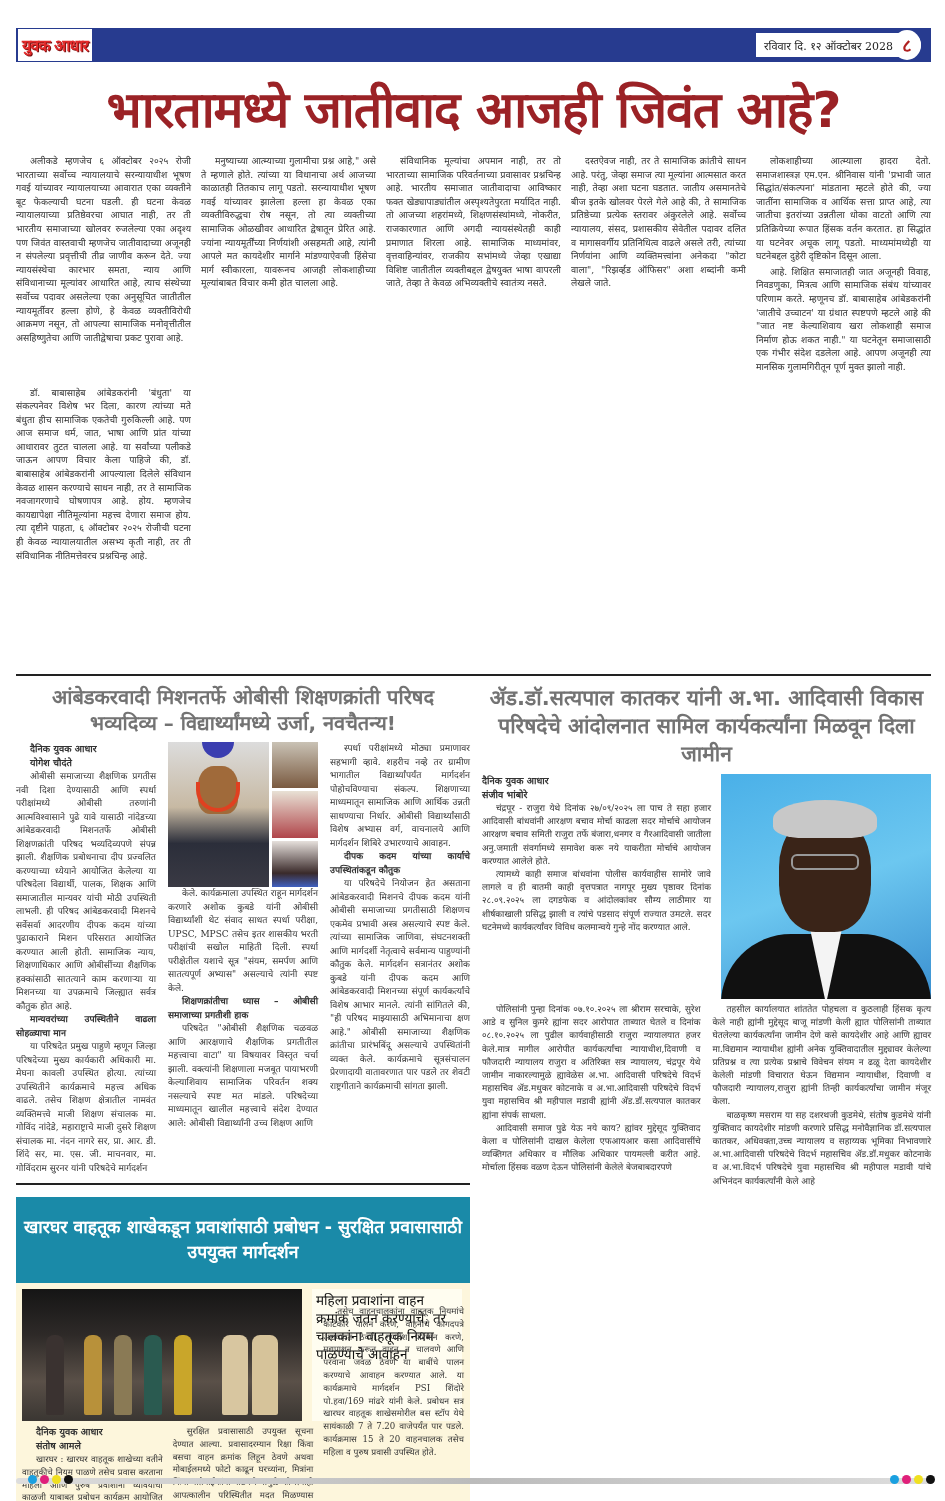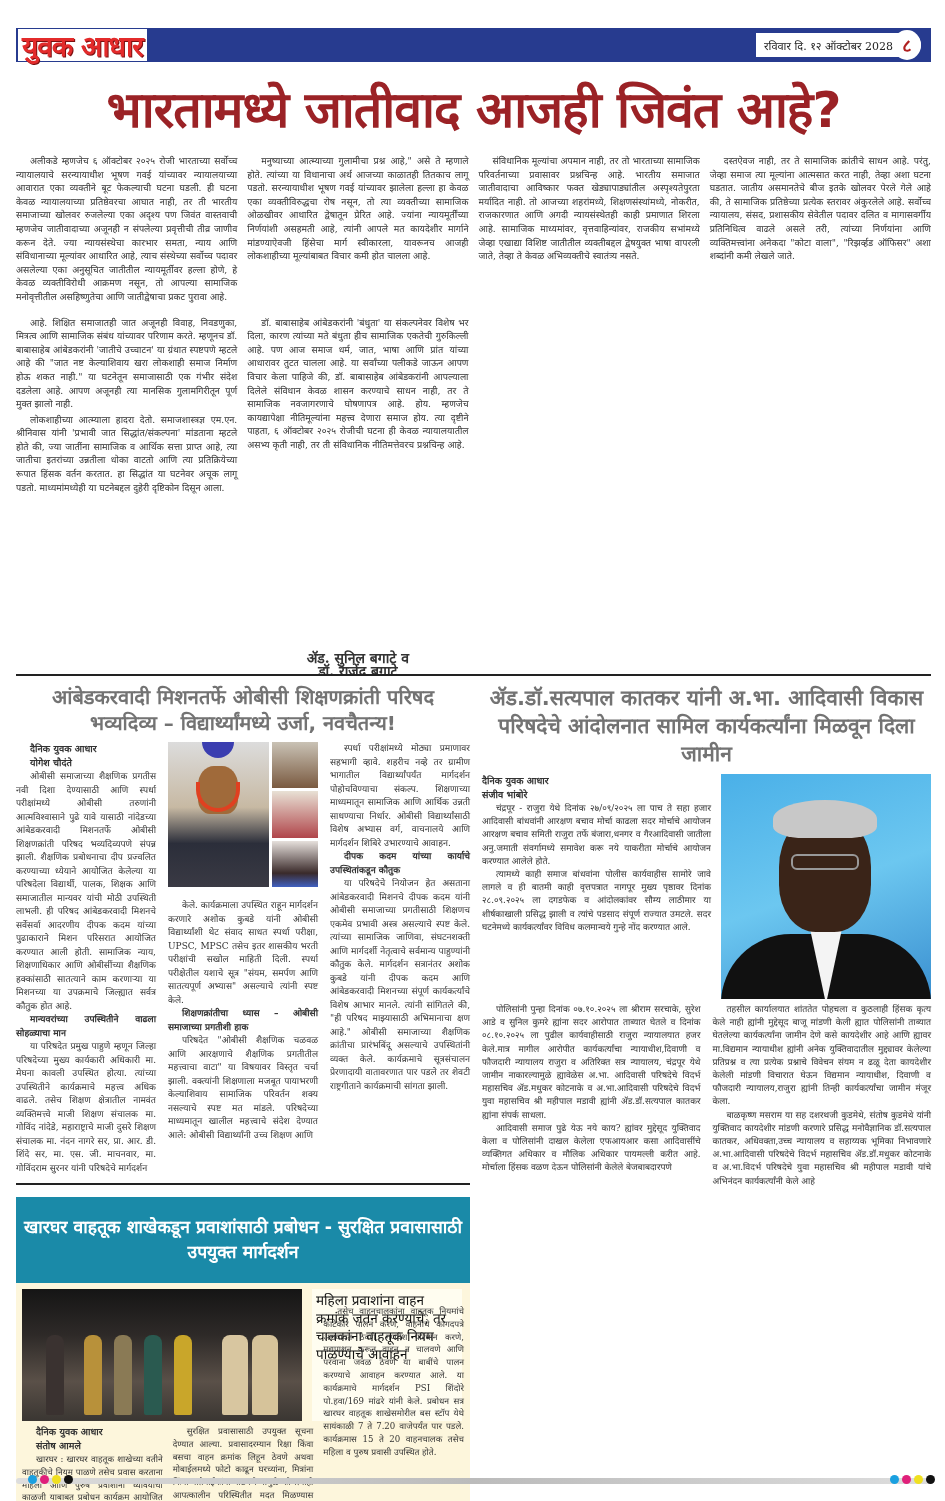--- a/index.html
+++ b/index.html
@@ -1,28 +1,28 @@
 <!DOCTYPE html>
 <html><head>
 <meta charset="utf-8">
 <style>
   * { box-sizing: border-box; margin: 0; padding: 0; }
   body { width: 945px; height: 1501px; background: #fff; font-family: "DejaVu Serif", serif; color: #222; overflow: hidden; position: relative; }
   .page { position: absolute; left: 16px; top: 28px; width: 915px; }
 
   
   .masthead { height: 34px; background: #273b8f; position: relative; display: flex; align-items: center; }
-  .logo { height: 32px; margin-left: 2px; background: #fff; padding: 0 4px; display: flex; align-items: center; font-family: "DejaVu Sans", sans-serif; font-weight: bold; font-size: 28px; color: #e32b2b; letter-spacing: -1px; text-shadow: 1px 1px 0 #7a1010; }
+  .logo { height: 32px; margin-left: 2px; background: #fff; padding: 0 4px; display: flex; align-items: center; font-family: "DejaVu Sans", sans-serif; font-weight: bold; font-size: 16px; color: #e32b2b; letter-spacing: -1px; text-shadow: 1px 1px 0 #7a1010; }
   .date-box { position: absolute; right: 10px; top: 5px; height: 24px; background: #fff; display: flex; align-items: center; padding: 0 28px 0 8px; font-size: 11px; color: #222; border-radius: 0 12px 12px 0; }
   .page-no { position: absolute; right: 0; top: -3px; width: 28px; height: 30px; background: #fff; border-radius: 50%; display: flex; align-items: center; justify-content: center; color: #b02020; font-size: 18px; font-weight: bold; }
 
   .main-headline { margin-top: 18px; text-align: center; font-family: "DejaVu Sans", sans-serif; font-weight: bold; font-size: 50px; color: #9b2226; letter-spacing: -1px; line-height: 60px; }
 
   .cols { display: grid; gap: 10px; font-size: 9.2px; line-height: 13.6px; text-align: justify; color: #333; }
-  .top-cols { margin-top: 14px; grid-template-columns: repeat(4, 1fr); height: 520px; overflow: hidden; }
+  .top-cols { margin-top: 14px; grid-template-columns: repeat(5, 1fr); height: 520px; overflow: hidden; }
   .col p { text-indent: 14px; margin-bottom: 2px; }
 
   .author-box { text-align: center; font-weight: bold; font-size: 14px; margin-top: 6px; }
   .author-photo { width: 118px; height: 100px; margin: 6px auto 0; background: linear-gradient(180deg, #e8e6e2 0%, #ddd 40%, #bbb 100%); position: relative; overflow: hidden; }
   .author-photo .head { position: absolute; left: 42px; top: 14px; width: 34px; height: 42px; background: #9a6a4a; border-radius: 45% 45% 40% 40%; }
   .author-photo .hair { position: absolute; left: 40px; top: 10px; width: 38px; height: 14px; background: #222; border-radius: 50% 50% 20% 20%; }
   .author-photo .body { position: absolute; left: 20px; top: 56px; width: 80px; height: 50px; background: #1b1f3a; border-radius: 30px 30px 0 0; }
 
   .divider { height: 2px; background: #222; }
 
@@ -93,22 +93,22 @@
     <div class="col">
         <p>मनुष्याच्या आत्म्याच्या गुलामीचा प्रश्न आहे," असे ते म्हणाले होते. त्यांच्या या विधानाचा अर्थ आजच्या काळातही तितकाच लागू पडतो. सरन्यायाधीश भूषण गवई यांच्यावर झालेला हल्ला हा केवळ एका व्यक्तीविरुद्धचा रोष नसून, तो त्या व्यक्तीच्या सामाजिक ओळखीवर आधारित द्वेषातून प्रेरित आहे. ज्यांना न्यायमूर्तींच्या निर्णयांशी असहमती आहे, त्यांनी आपले मत कायदेशीर मार्गाने मांडण्याऐवजी हिंसेचा मार्ग स्वीकारला, यावरूनच आजही लोकशाहीच्या मूल्यांबाबत विचार कमी होत चालला आहे.</p>
       </div>
     <div class="col">
         <p>संविधानिक मूल्यांचा अपमान नाही, तर तो भारताच्या सामाजिक परिवर्तनाच्या प्रवासावर प्रश्नचिन्ह आहे. भारतीय समाजात जातीवादाचा आविष्कार फक्त खेड्यापाड्यांतील अस्पृश्यतेपुरता मर्यादित नाही. तो आजच्या शहरांमध्ये, शिक्षणसंस्थांमध्ये, नोकरीत, राजकारणात आणि अगदी न्यायसंस्थेतही काही प्रमाणात शिरला आहे. सामाजिक माध्यमांवर, वृत्तवाहिन्यांवर, राजकीय सभांमध्ये जेव्हा एखाद्या विशिष्ट जातीतील व्यक्तीबद्दल द्वेषयुक्त भाषा वापरली जाते, तेव्हा ते केवळ अभिव्यक्तीचे स्वातंत्र्य नसते.</p>
       </div>
     <div class="col">
         <p>दस्तऐवज नाही, तर ते सामाजिक क्रांतीचे साधन आहे. परंतु, जेव्हा समाज त्या मूल्यांना आत्मसात करत नाही, तेव्हा अशा घटना घडतात. जातीय असमानतेचे बीज इतके खोलवर पेरले गेले आहे की, ते सामाजिक प्रतिष्ठेच्या प्रत्येक स्तरावर अंकुरलेले आहे. सर्वोच्च न्यायालय, संसद, प्रशासकीय सेवेतील पदावर दलित व मागासवर्गीय प्रतिनिधित्व वाढले असले तरी, त्यांच्या निर्णयांना आणि व्यक्तिमत्त्वांना अनेकदा "कोटा वाला", "रिझर्व्हड ऑफिसर" अशा शब्दांनी कमी लेखले जाते.</p>
       </div>
     <div class="col">
+        <p>लोकशाहीच्या आत्म्याला हादरा देतो. समाजशास्त्रज्ञ एम.एन. श्रीनिवास यांनी 'प्रभावी जात सिद्धांत/संकल्पना' मांडताना म्हटले होते की, ज्या जातींना सामाजिक व आर्थिक सत्ता प्राप्त आहे, त्या जातीचा इतरांच्या उन्नतीला धोका वाटतो आणि त्या प्रतिक्रियेच्या रूपात हिंसक वर्तन करतात. हा सिद्धांत या घटनेवर अचूक लागू पडतो. माध्यमांमध्येही या घटनेबद्दल दुहेरी दृष्टिकोन दिसून आला.</p>
         <p>आहे. शिक्षित समाजातही जात अजूनही विवाह, निवडणुका, मित्रत्व आणि सामाजिक संबंध यांच्यावर परिणाम करते. म्हणूनच डॉ. बाबासाहेब आंबेडकरांनी 'जातीचे उच्चाटन' या ग्रंथात स्पष्टपणे म्हटले आहे की "जात नष्ट केल्याशिवाय खरा लोकशाही समाज निर्माण होऊ शकत नाही." या घटनेतून समाजासाठी एक गंभीर संदेश दडलेला आहे. आपण अजूनही त्या मानसिक गुलामगिरीतून पूर्ण मुक्त झालो नाही.</p>
-        <p>लोकशाहीच्या आत्म्याला हादरा देतो. समाजशास्त्रज्ञ एम.एन. श्रीनिवास यांनी 'प्रभावी जात सिद्धांत/संकल्पना' मांडताना म्हटले होते की, ज्या जातींना सामाजिक व आर्थिक सत्ता प्राप्त आहे, त्या जातीचा इतरांच्या उन्नतीला धोका वाटतो आणि त्या प्रतिक्रियेच्या रूपात हिंसक वर्तन करतात. हा सिद्धांत या घटनेवर अचूक लागू पडतो. माध्यमांमध्येही या घटनेबद्दल दुहेरी दृष्टिकोन दिसून आला.</p>
       </div>
     <div class="col">
       <p style="height:330px;overflow:hidden;">डॉ. बाबासाहेब आंबेडकरांनी 'बंधुता' या संकल्पनेवर विशेष भर दिला, कारण त्यांच्या मते बंधुता हीच सामाजिक एकतेची गुरुकिल्ली आहे. पण आज समाज धर्म, जात, भाषा आणि प्रांत यांच्या आधारावर तुटत चालला आहे. या सर्वांच्या पलीकडे जाऊन आपण विचार केला पाहिजे की, डॉ. बाबासाहेब आंबेडकरांनी आपल्याला दिलेले संविधान केवळ शासन करण्याचे साधन नाही, तर ते सामाजिक नवजागरणाचे घोषणापत्र आहे. होय. म्हणजेच कायद्यापेक्षा नीतिमूल्यांना महत्त्व देणारा समाज होय. त्या दृष्टीने पाहता, ६ ऑक्टोबर २०२५ रोजीची घटना ही केवळ न्यायालयातील असभ्य कृती नाही, तर ती संविधानिक नीतिमत्तेवरच प्रश्नचिन्ह आहे.</p>
       <div class="author-box">
         <div>ॲड. सुनिल बगाटे व</div>
         <div>डॉ. राजेंद्र बगाटे</div>
       </div>
       <div class="author-photo">
         <div class="hair"></div>
           <div class="head"></div>
@@ -136,21 +136,21 @@
                 <div class="chakra"></div>
                 <div class="bust"></div>
                 <div class="garland"></div>
               </div>
             <div class="photo-side">
                 <div></div>
                 <div></div>
                 <div></div>
               </div>
           </div>
-          <p style="margin-top:12px">केले. कार्यक्रमाला उपस्थित राहून मार्गदर्शन करणारे अशोक कुबडे यांनी ओबीसी विद्यार्थ्यांशी थेट संवाद साधत स्पर्धा परीक्षा, UPSC, MPSC तसेच इतर शासकीय भरती परीक्षांची सखोल माहिती दिली. स्पर्धा परीक्षेतील यशाचे सूत्र "संयम, समर्पण आणि सातत्यपूर्ण अभ्यास" असल्याचे त्यांनी स्पष्ट केले.</p>
+          <p style="margin-top:0">केले. कार्यक्रमाला उपस्थित राहून मार्गदर्शन करणारे अशोक कुबडे यांनी ओबीसी विद्यार्थ्यांशी थेट संवाद साधत स्पर्धा परीक्षा, UPSC, MPSC तसेच इतर शासकीय भरती परीक्षांची सखोल माहिती दिली. स्पर्धा परीक्षेतील यशाचे सूत्र "संयम, समर्पण आणि सातत्यपूर्ण अभ्यास" असल्याचे त्यांनी स्पष्ट केले.</p>
           <p class="bold">शिक्षणक्रांतीचा ध्यास – ओबीसी समाजाच्या प्रगतीशी हाक</p>
           <p>परिषदेत "ओबीसी शैक्षणिक चळवळ आणि आरक्षणाचे शैक्षणिक प्रगतीतील महत्त्वाचा वाटा" या विषयावर विस्तृत चर्चा झाली. वक्त्यांनी शिक्षणाला मजबूत पायाभरणी केल्याशिवाय सामाजिक परिवर्तन शक्य नसल्याचे स्पष्ट मत मांडले. परिषदेच्या माध्यमातून खालील महत्त्वाचे संदेश देण्यात आले: ओबीसी विद्यार्थ्यांनी उच्च शिक्षण आणि</p>
         </div>
         <div>
           <p>स्पर्धा परीक्षांमध्ये मोठ्या प्रमाणावर सहभागी व्हावे. शहरीच नव्हे तर ग्रामीण भागातील विद्यार्थ्यांपर्यंत मार्गदर्शन पोहोचविण्याचा संकल्प. शिक्षणाच्या माध्यमातून सामाजिक आणि आर्थिक उन्नती साधण्याचा निर्धार. ओबीसी विद्यार्थ्यांसाठी विशेष अभ्यास वर्ग, वाचनालये आणि मार्गदर्शन शिबिरे उभारण्याचे आवाहन.</p>
           <p class="bold">दीपक कदम यांच्या कार्याचे उपस्थितांकडून कौतुक</p>
           <p>या परिषदेचे नियोजन हेत असताना आंबेडकरवादी मिशनचे दीपक कदम यांनी ओबीसी समाजाच्या प्रगतीसाठी शिक्षणच एकमेव प्रभावी अस्त्र असल्याचे स्पष्ट केले. त्यांच्या सामाजिक जाणिवा, संघटनशक्ती आणि मार्गदर्शी नेतृत्वाचे सर्वमान्य पाहुण्यांनी कौतुक केले. मार्गदर्शन सत्रानंतर अशोक कुबडे यांनी दीपक कदम आणि आंबेडकरवादी मिशनच्या संपूर्ण कार्यकर्त्यांचे विशेष आभार मानले. त्यांनी सांगितले की, "ही परिषद माझ्यासाठी अभिमानाचा क्षण आहे." ओबीसी समाजाच्या शैक्षणिक क्रांतीचा प्रारंभबिंदू असल्याचे उपस्थितांनी व्यक्त केले. कार्यक्रमाचे सूत्रसंचालन प्रेरणादायी वातावरणात पार पडले तर शेवटी राष्ट्रगीताने कार्यक्रमाची सांगता झाली.</p>
         </div>
       </div>
 

